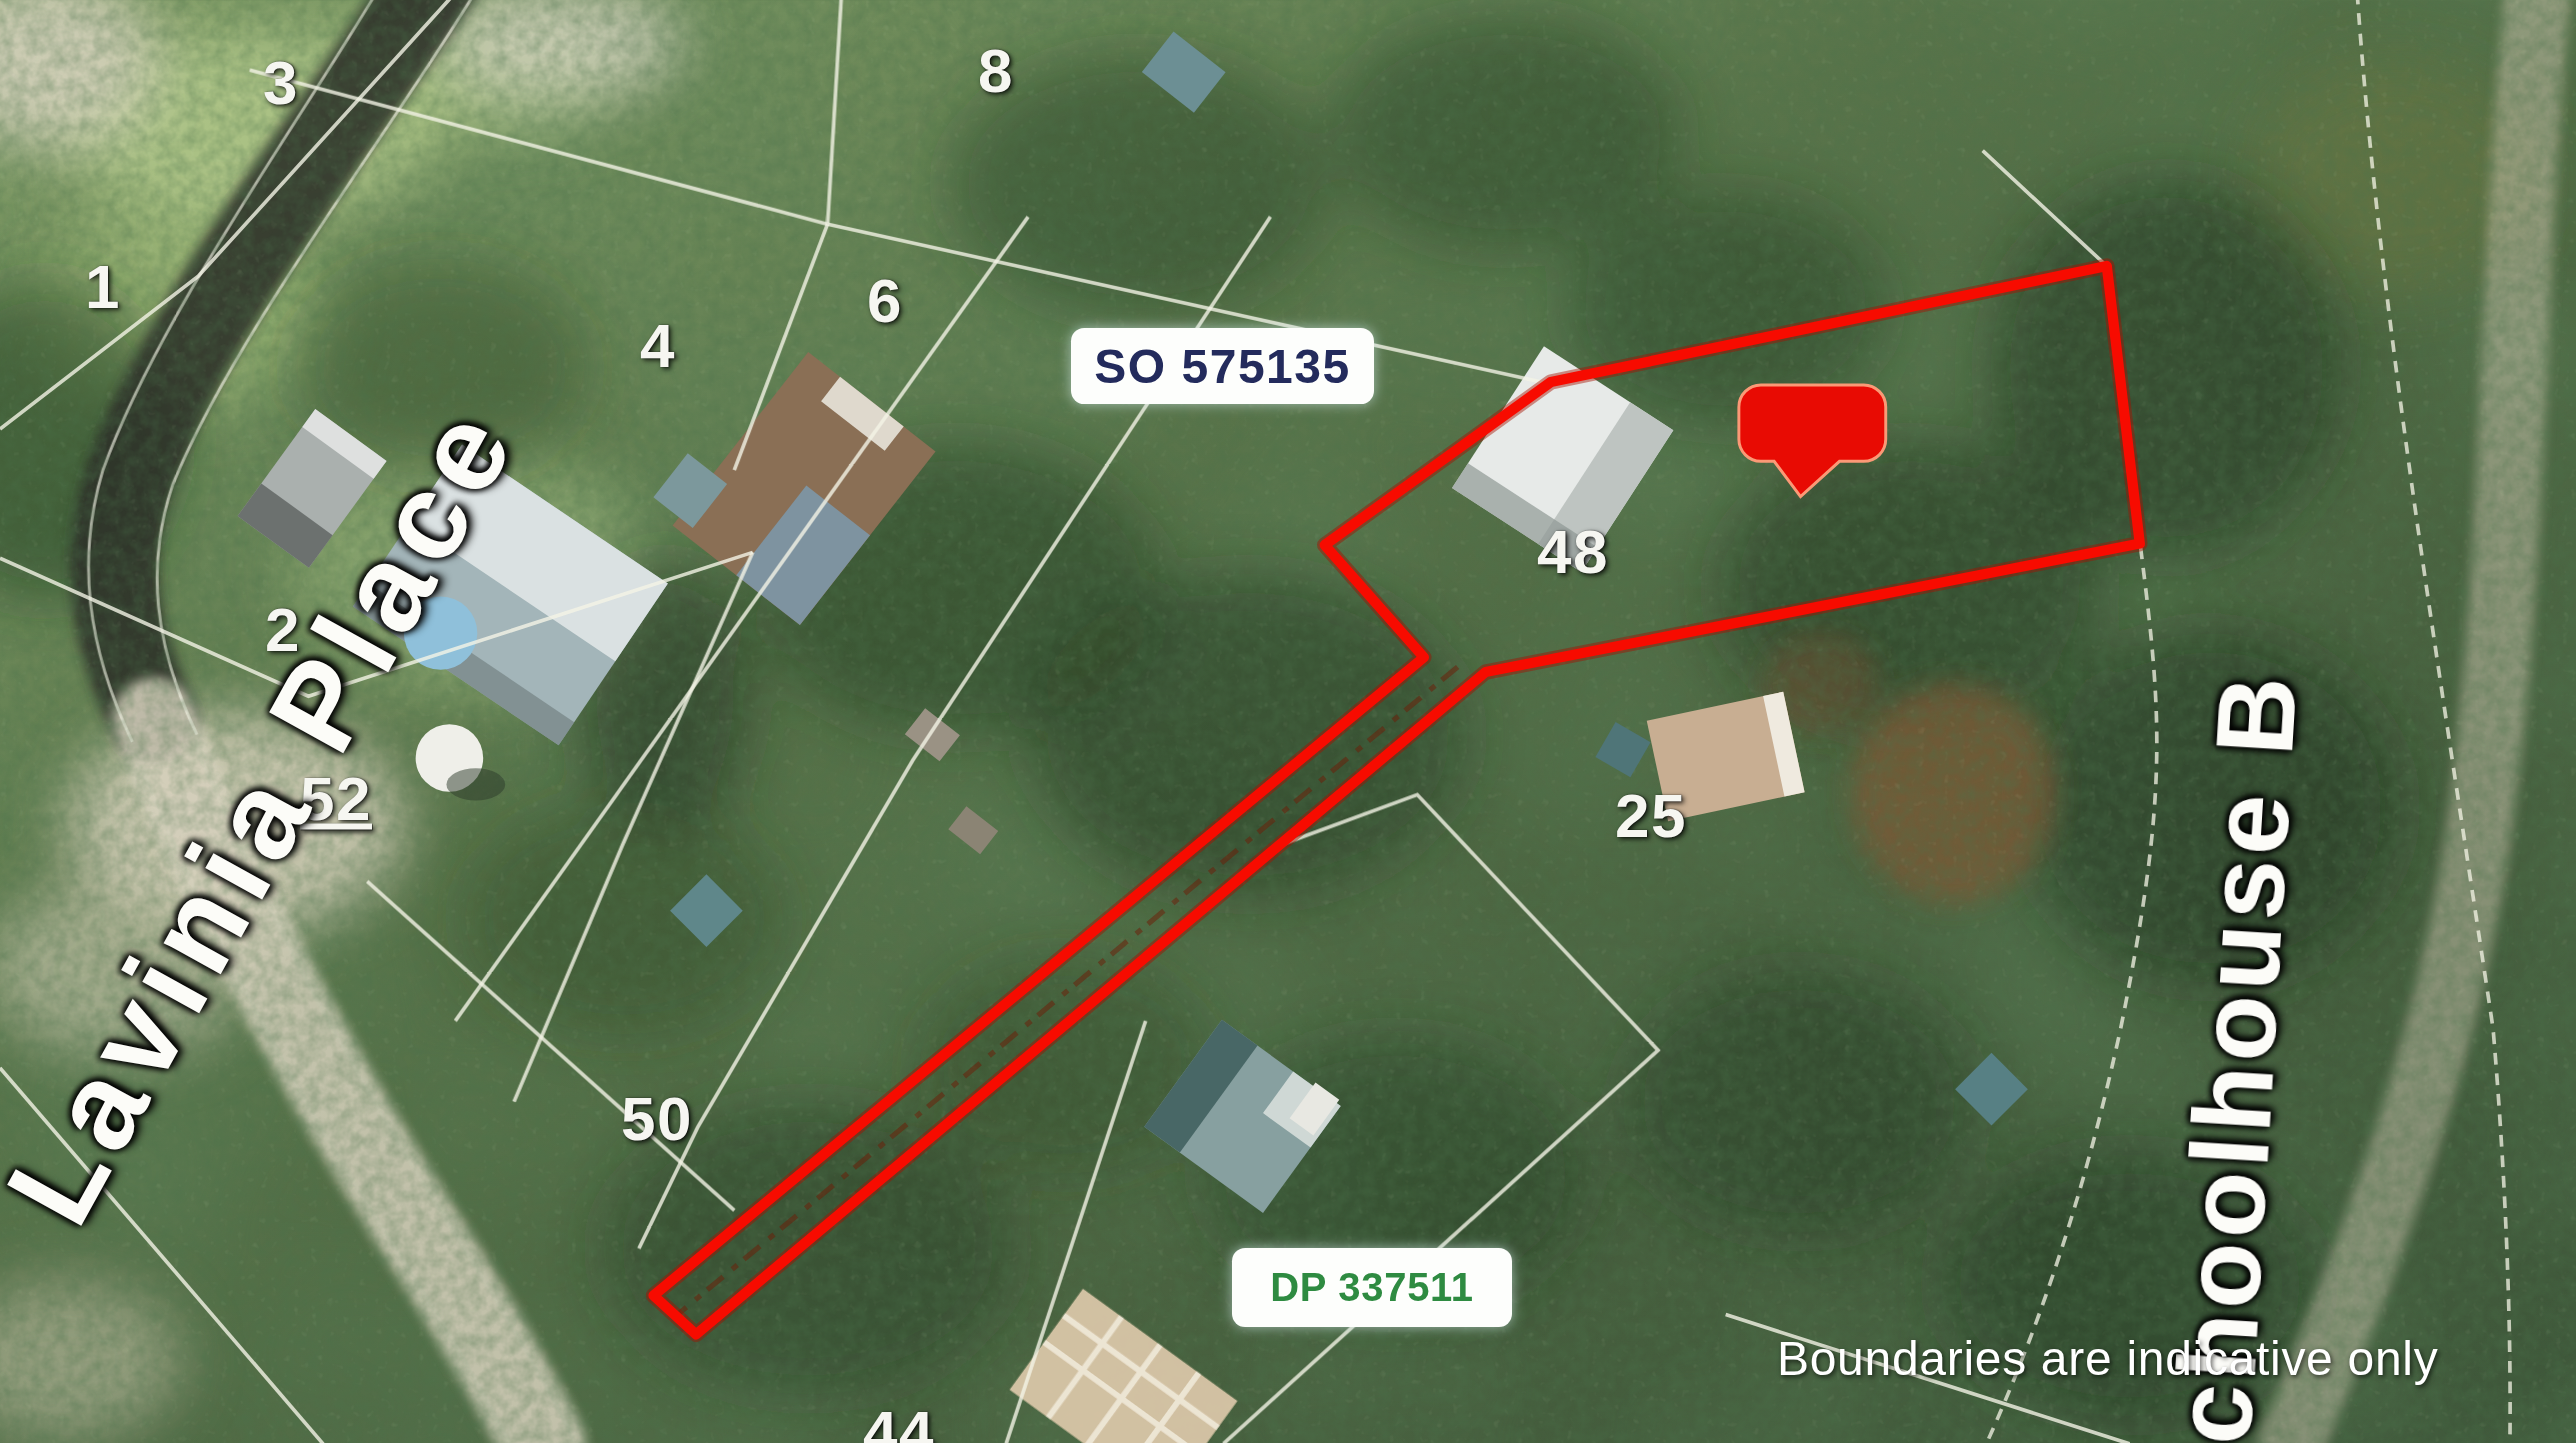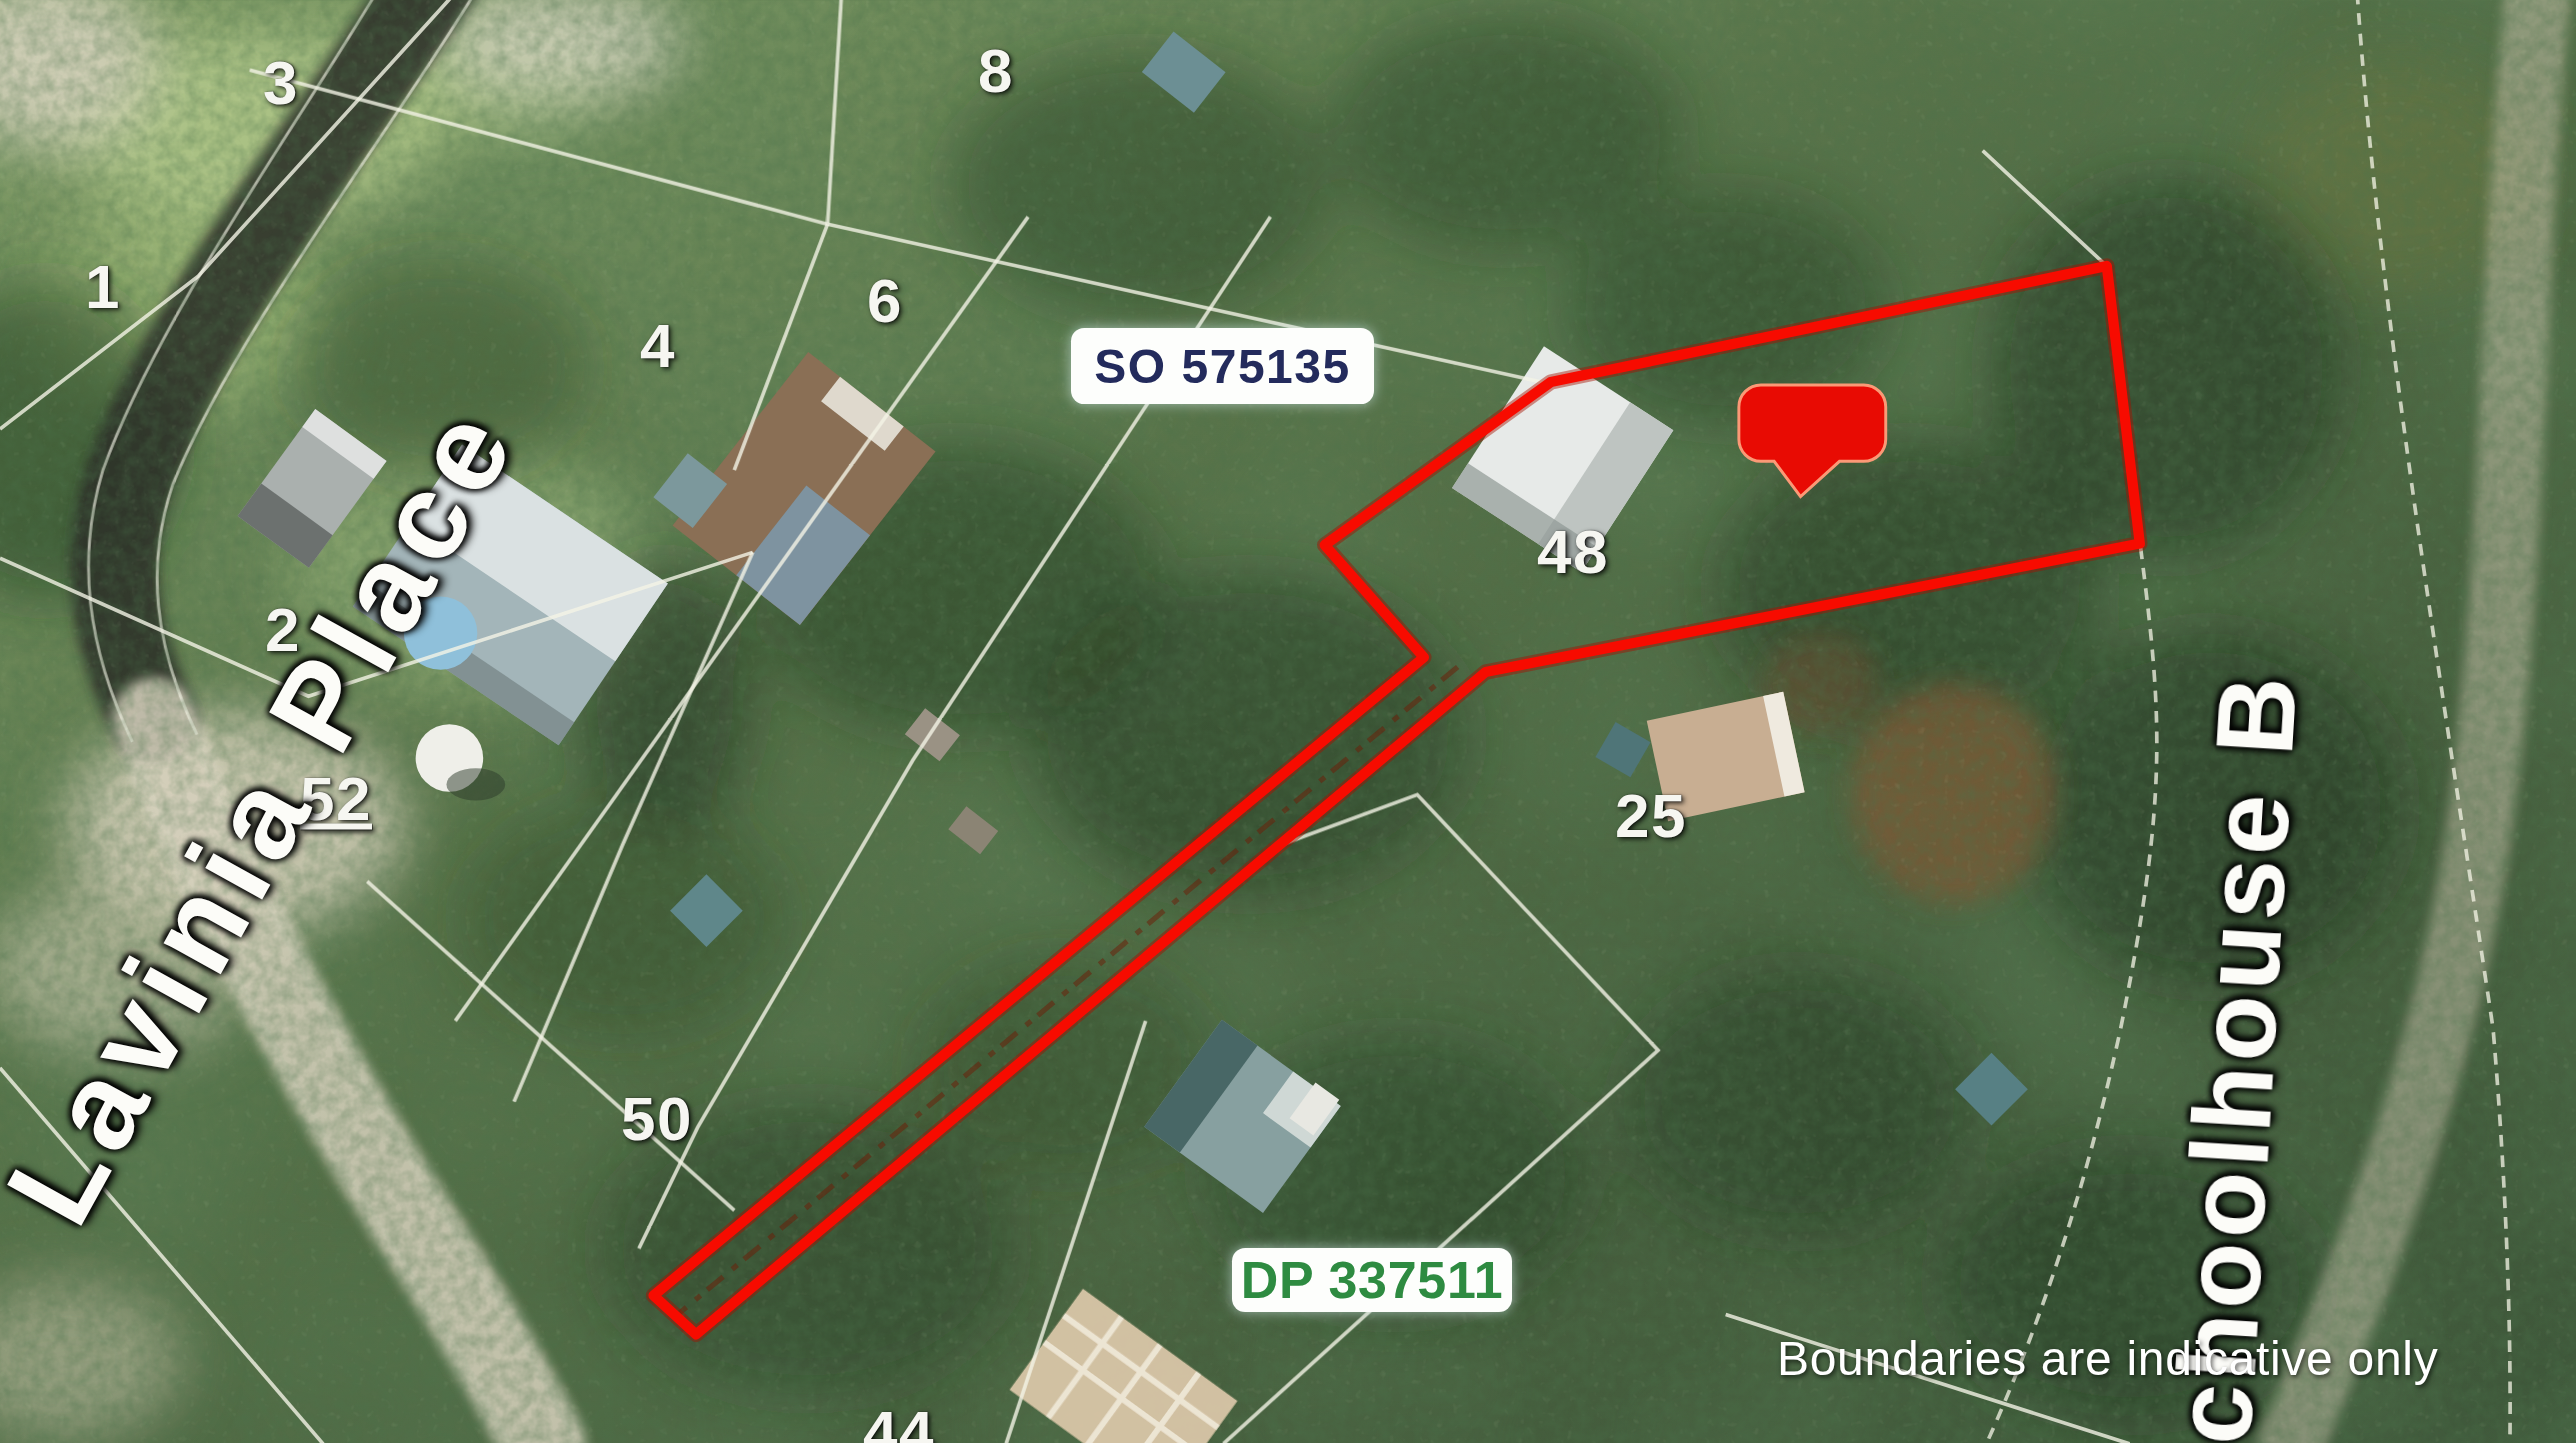--- a/index.html
+++ b/index.html
@@ -38,21 +38,21 @@
     left:2207px; top:1458px; font-size:109px; letter-spacing:4.4px;
     transform:rotate(-86.5deg); transform-origin:0 50%;
   }
   .survey{
     position:absolute; background:var(--c-label-bg); border-radius:13.2px;
     display:flex; align-items:center; justify-content:center;
     box-shadow:0 0 13.2px rgba(210,235,235,.65);
     font-weight:700; white-space:nowrap;margin-left:20px;
   }
   .survey.so{left:1051px; top:328px; width:303px; height:76px; font-size:48px; color:var(--c-so-label-text); letter-spacing:1.5px;}
-  .survey.dp{left:1212px; top:1248px; width:280px; height:64px; font-size:52px; color:var(--c-dp-label-text); letter-spacing:0.7px;}
+  .survey.dp{left:1212px; top:1248px; width:280px; height:79px; font-size:40px; color:var(--c-dp-label-text); letter-spacing:0.7px;}
   .disclaimer{
     position:absolute; left:1777px; top:1331px; color:#ffffff; font-size:48px; font-weight:400;
     letter-spacing:0.7px; text-shadow:1.5px 2.2px 5.1px rgba(0,0,0,.7);
   }
 </style>
 </head>
 <body>
 
 <div id="stage">
 

